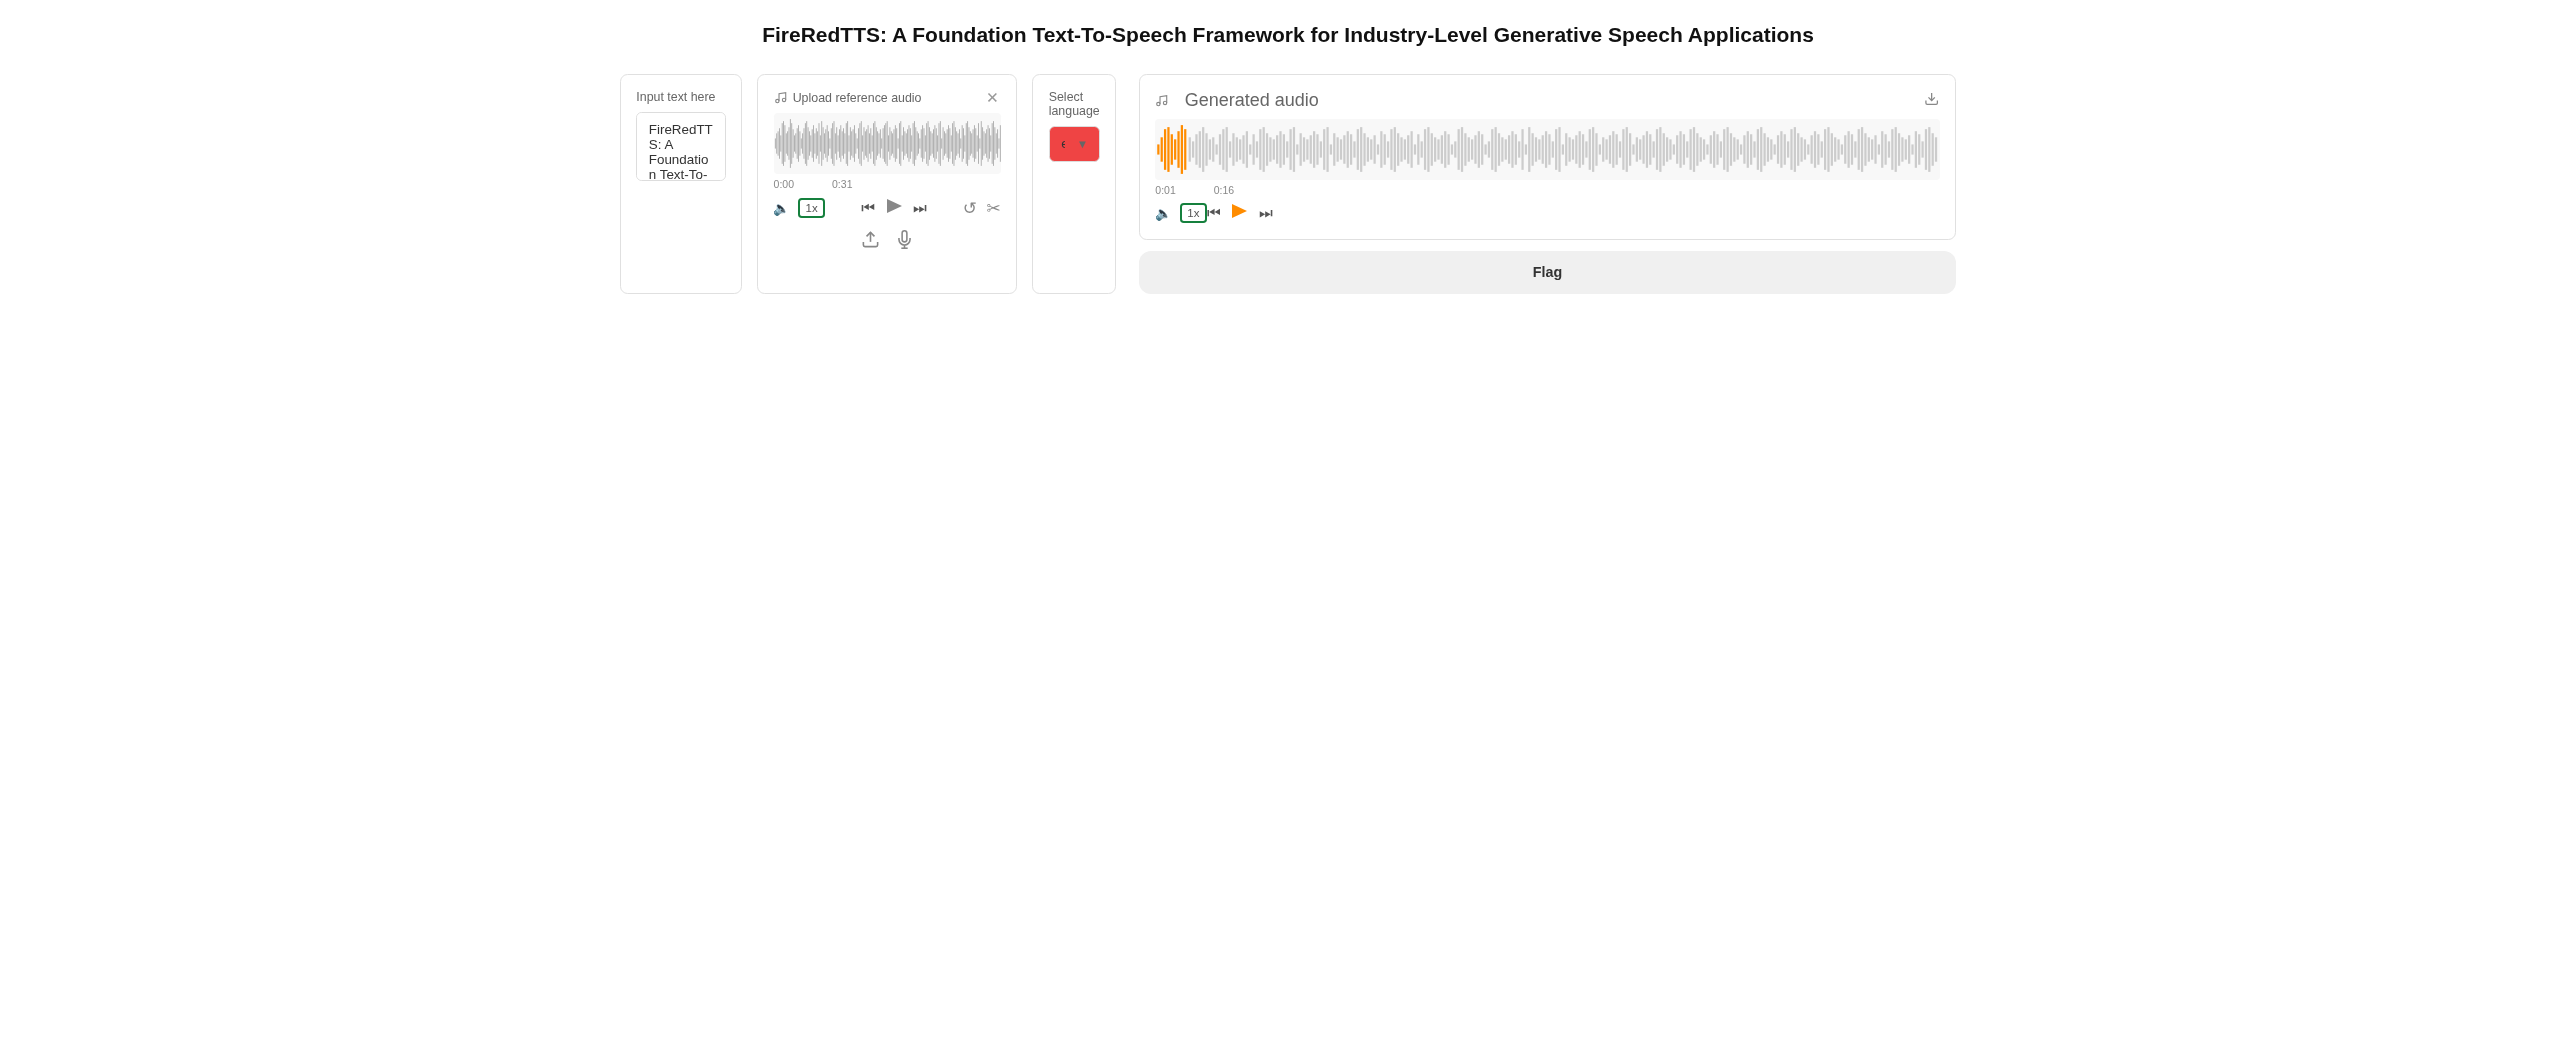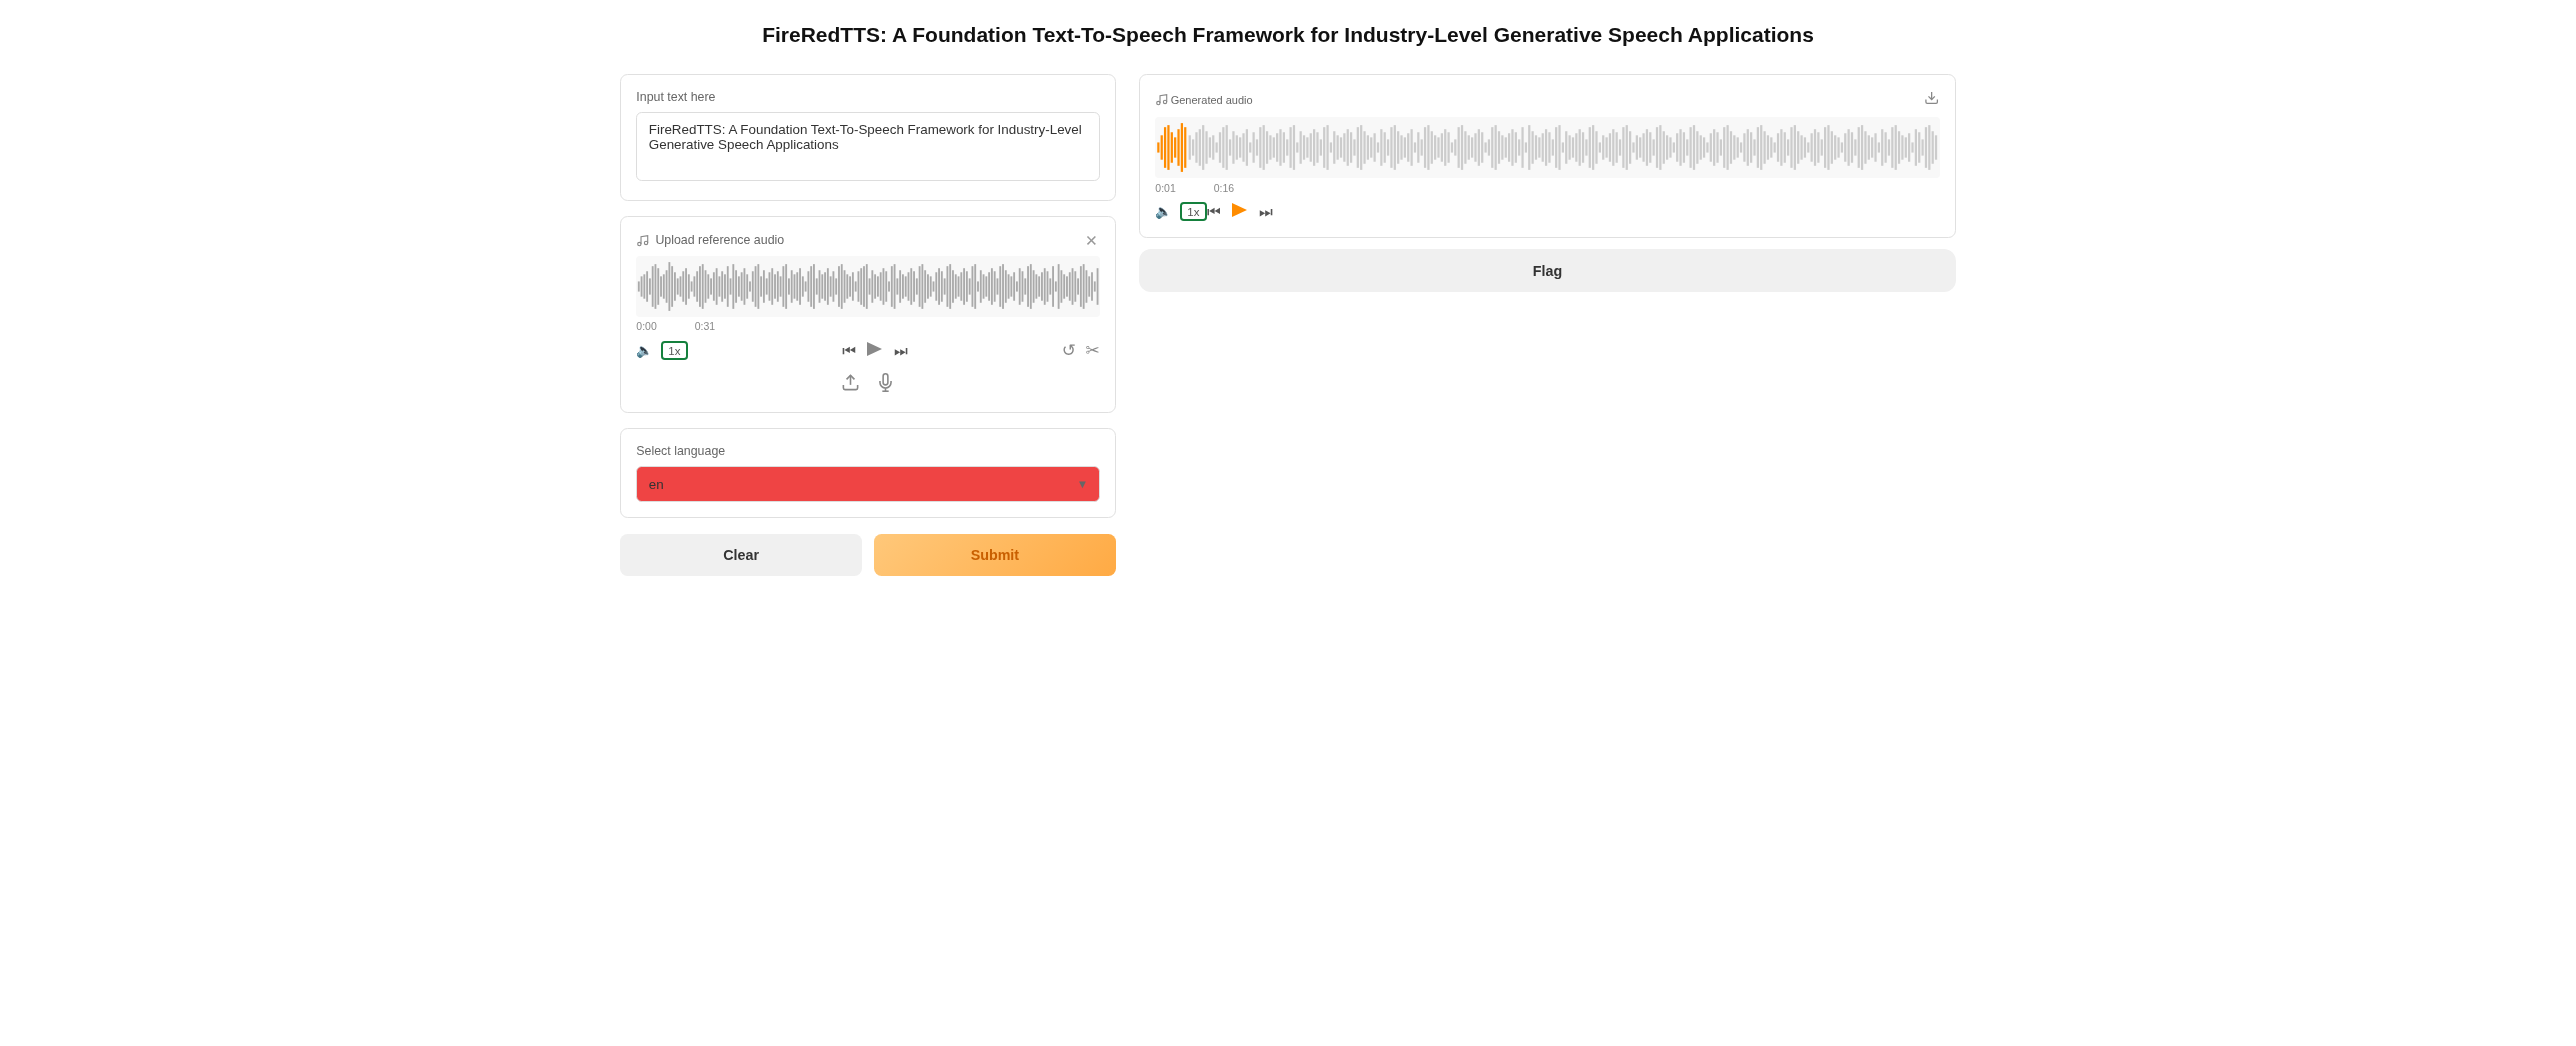--- a/index.html
+++ b/index.html
@@ -19,21 +19,21 @@
     }
     .main-layout {
       display: flex;
       gap: 23px;
       max-width: 1336px;
       margin: 0 auto;
     }
     .left-panel {
       flex: 0 0 496px;
       display: flex;
-      flex-direction: column;
+      flex-direction: row;
       gap: 15.3px;
     }
     .right-panel {
       flex: 1;
       display: flex;
       flex-direction: column;
       gap: 11.5px;
     }
 
     
@@ -233,22 +233,22 @@
     }
     .gen-header {
       display: flex;
       justify-content: space-between;
       align-items: center;
       margin-bottom: 7.6px;
     }
     .gen-label {
       display: flex;
       align-items: center;
-      gap: 2px;
-      font-size: 11px;
+      gap: 16px;
+      font-size: 18px;
       color: #666;
     }
     .download-btn {
       background: none;
       border: none;
       cursor: pointer;
       color: #888;
       font-size: 15.3px;
     }
     .gen-waveform {
@@ -534,24 +534,20 @@
           <option value="ja">ja</option>
           <option value="ko">ko</option>
           <option value="fr">fr</option>
           <option value="de">de</option>
           <option value="es">es</option>
         </select>
         <span class="select-arrow">▼</span>
       </div>
     </div>
 
-    <div class="btn-row">
-      <button class="btn-clear">Clear</button>
-      <button class="btn-submit">Submit</button>
-    </div>
 
   </div>
 
   <div class="right-panel">
 
     <div class="generated-audio-card">
       <div class="gen-header">
         <div class="gen-label">
           <svg width="13.4" height="13.4" viewBox="0 0 24 24" fill="none" stroke="#888" stroke-width="2">
             <path d="M9 18V5l12-2v13"></path>

